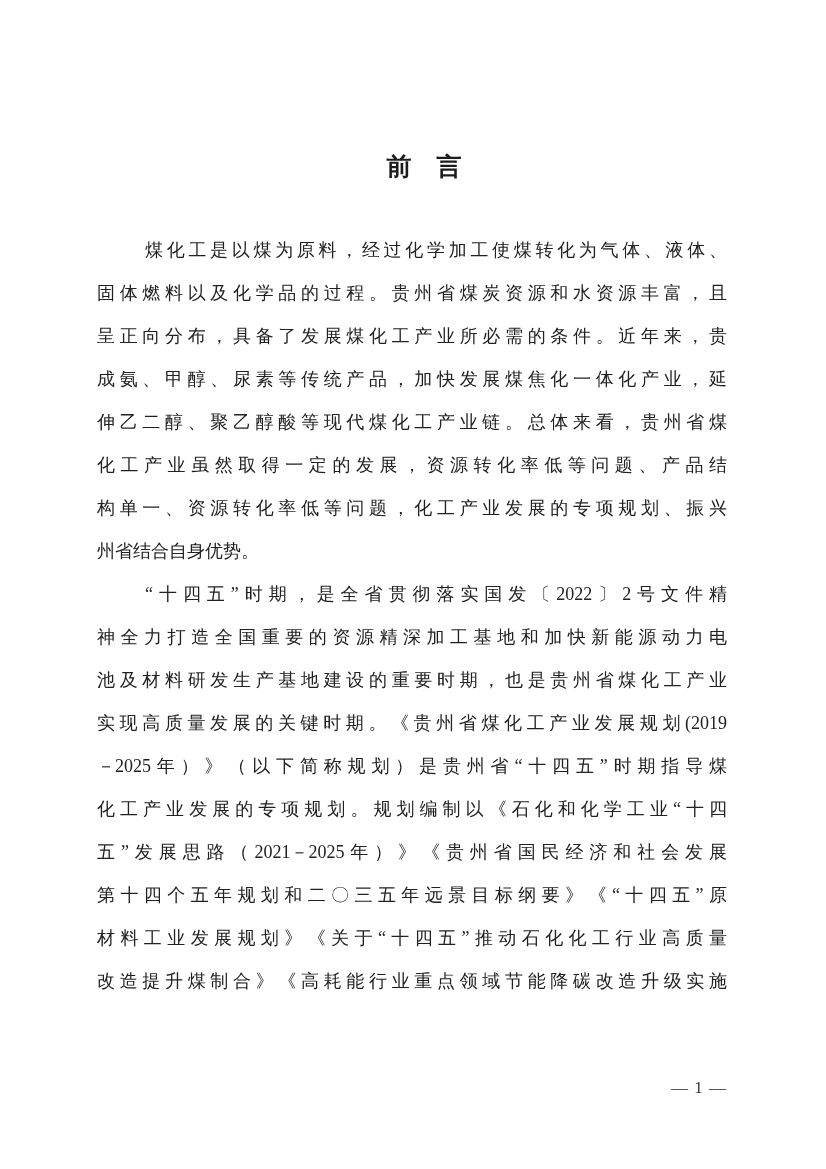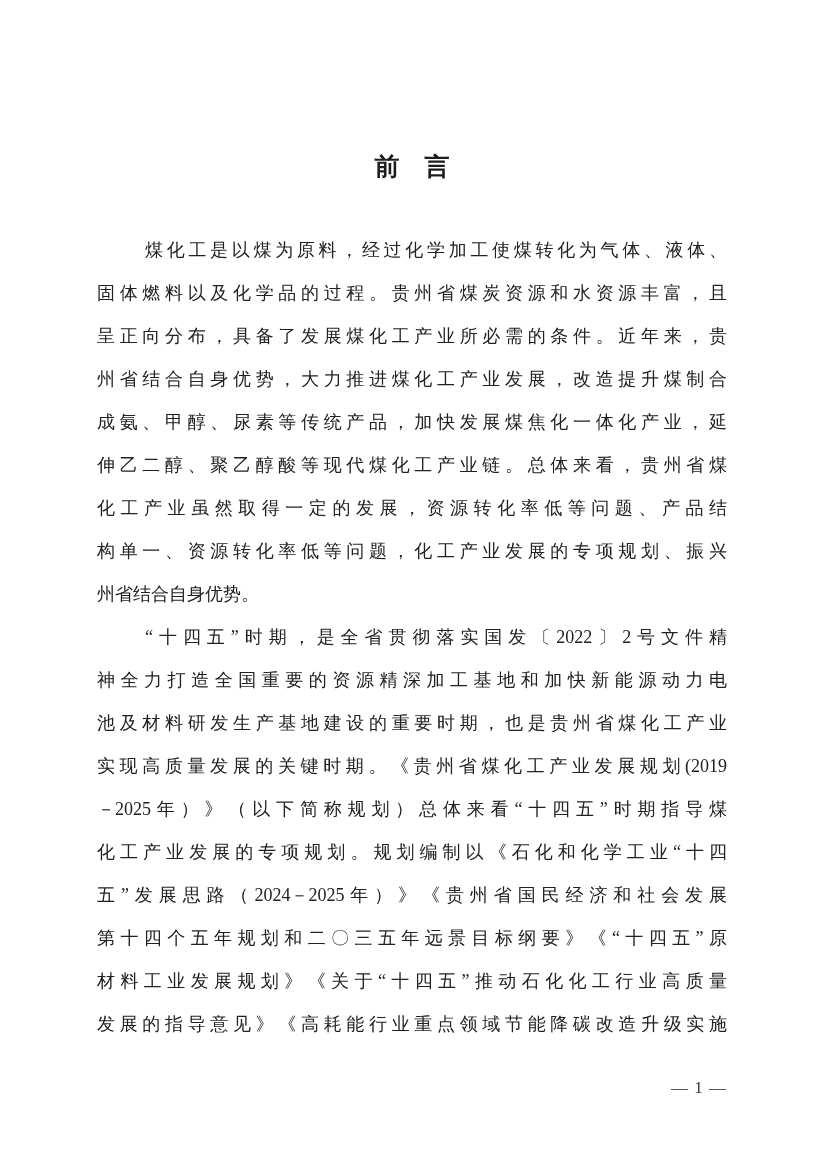--- a/index.html
+++ b/index.html
@@ -9,21 +9,21 @@
     height: 1169px;
     background: #ffffff;
     font-family: "Liberation Serif", "DejaVu Serif", serif;
     color: #212121;
     overflow: hidden;
     margin: 0 auto;
   }
   .title {
     position: absolute;
     top: 150px;
-    left: 97px;
+    left: 109px;
     width: 630px;
     margin: 0;
     text-align: center;
     font-size: 25px;
     font-weight: 700;
     color: #1c1c1c;
   }
   .body-block {
     position: absolute;
     top: 229px;
@@ -55,33 +55,32 @@
 </head>
 <body>
 
 <div class="page">
   <h1 class="title">前　言</h1>
 
   <div class="body-block">
     <div class="line fill indent">煤化工是以煤为原料，经过化学加工使煤转化为气体、液体、</div>
     <div class="line fill">固体燃料以及化学品的过程。贵州省煤炭资源和水资源丰富，且</div>
     <div class="line fill">呈正向分布，具备了发展煤化工产业所必需的条件。近年来，贵</div>
-    <div class="line fill">州省结合自身优势，大力推进煤化工产业发展，改造提升煤制合</div>
     <div class="line fill">成氨、甲醇、尿素等传统产品，加快发展煤焦化一体化产业，延</div>
     <div class="line fill">伸乙二醇、聚乙醇酸等现代煤化工产业链。总体来看，贵州省煤</div>
     <div class="line fill">化工产业虽然取得一定的发展，资源转化率低等问题、产品结</div>
     <div class="line fill">构单一、资源转化率低等问题，化工产业发展的专项规划、振兴</div>
     <div class="line">州省结合自身优势。</div>
 
     <div class="line fill indent">“十四五”时期，是全省贯彻落实国发〔2022〕2号文件精</div>
     <div class="line fill">神全力打造全国重要的资源精深加工基地和加快新能源动力电</div>
     <div class="line fill">池及材料研发生产基地建设的重要时期，也是贵州省煤化工产业</div>
     <div class="line fill">实现高质量发展的关键时期。《贵州省煤化工产业发展规划(2019</div>
-    <div class="line fill">－2025年）》（以下简称规划）总体来看“十四五”时期指导煤</div>
+    <div class="line fill">－2025年）》（以下简称规划）是贵州省“十四五”时期指导煤</div>
     <div class="line fill">化工产业发展的专项规划。规划编制以《石化和化学工业“十四</div>
-    <div class="line fill">五”发展思路（2024－2025年）》《贵州省国民经济和社会发展</div>
+    <div class="line fill">五”发展思路（2021－2025年）》《贵州省国民经济和社会发展</div>
     <div class="line fill">第十四个五年规划和二〇三五年远景目标纲要》《“十四五”原</div>
     <div class="line fill">材料工业发展规划》《关于“十四五”推动石化化工行业高质量</div>
-    <div class="line fill">发展的指导意见》《高耗能行业重点领域节能降碳改造升级实施</div>
+    <div class="line fill">改造提升煤制合》《高耗能行业重点领域节能降碳改造升级实施</div>
   </div>
 
   <div class="pagenum">— 1 —</div>
 </div>
 
 </body></html>

